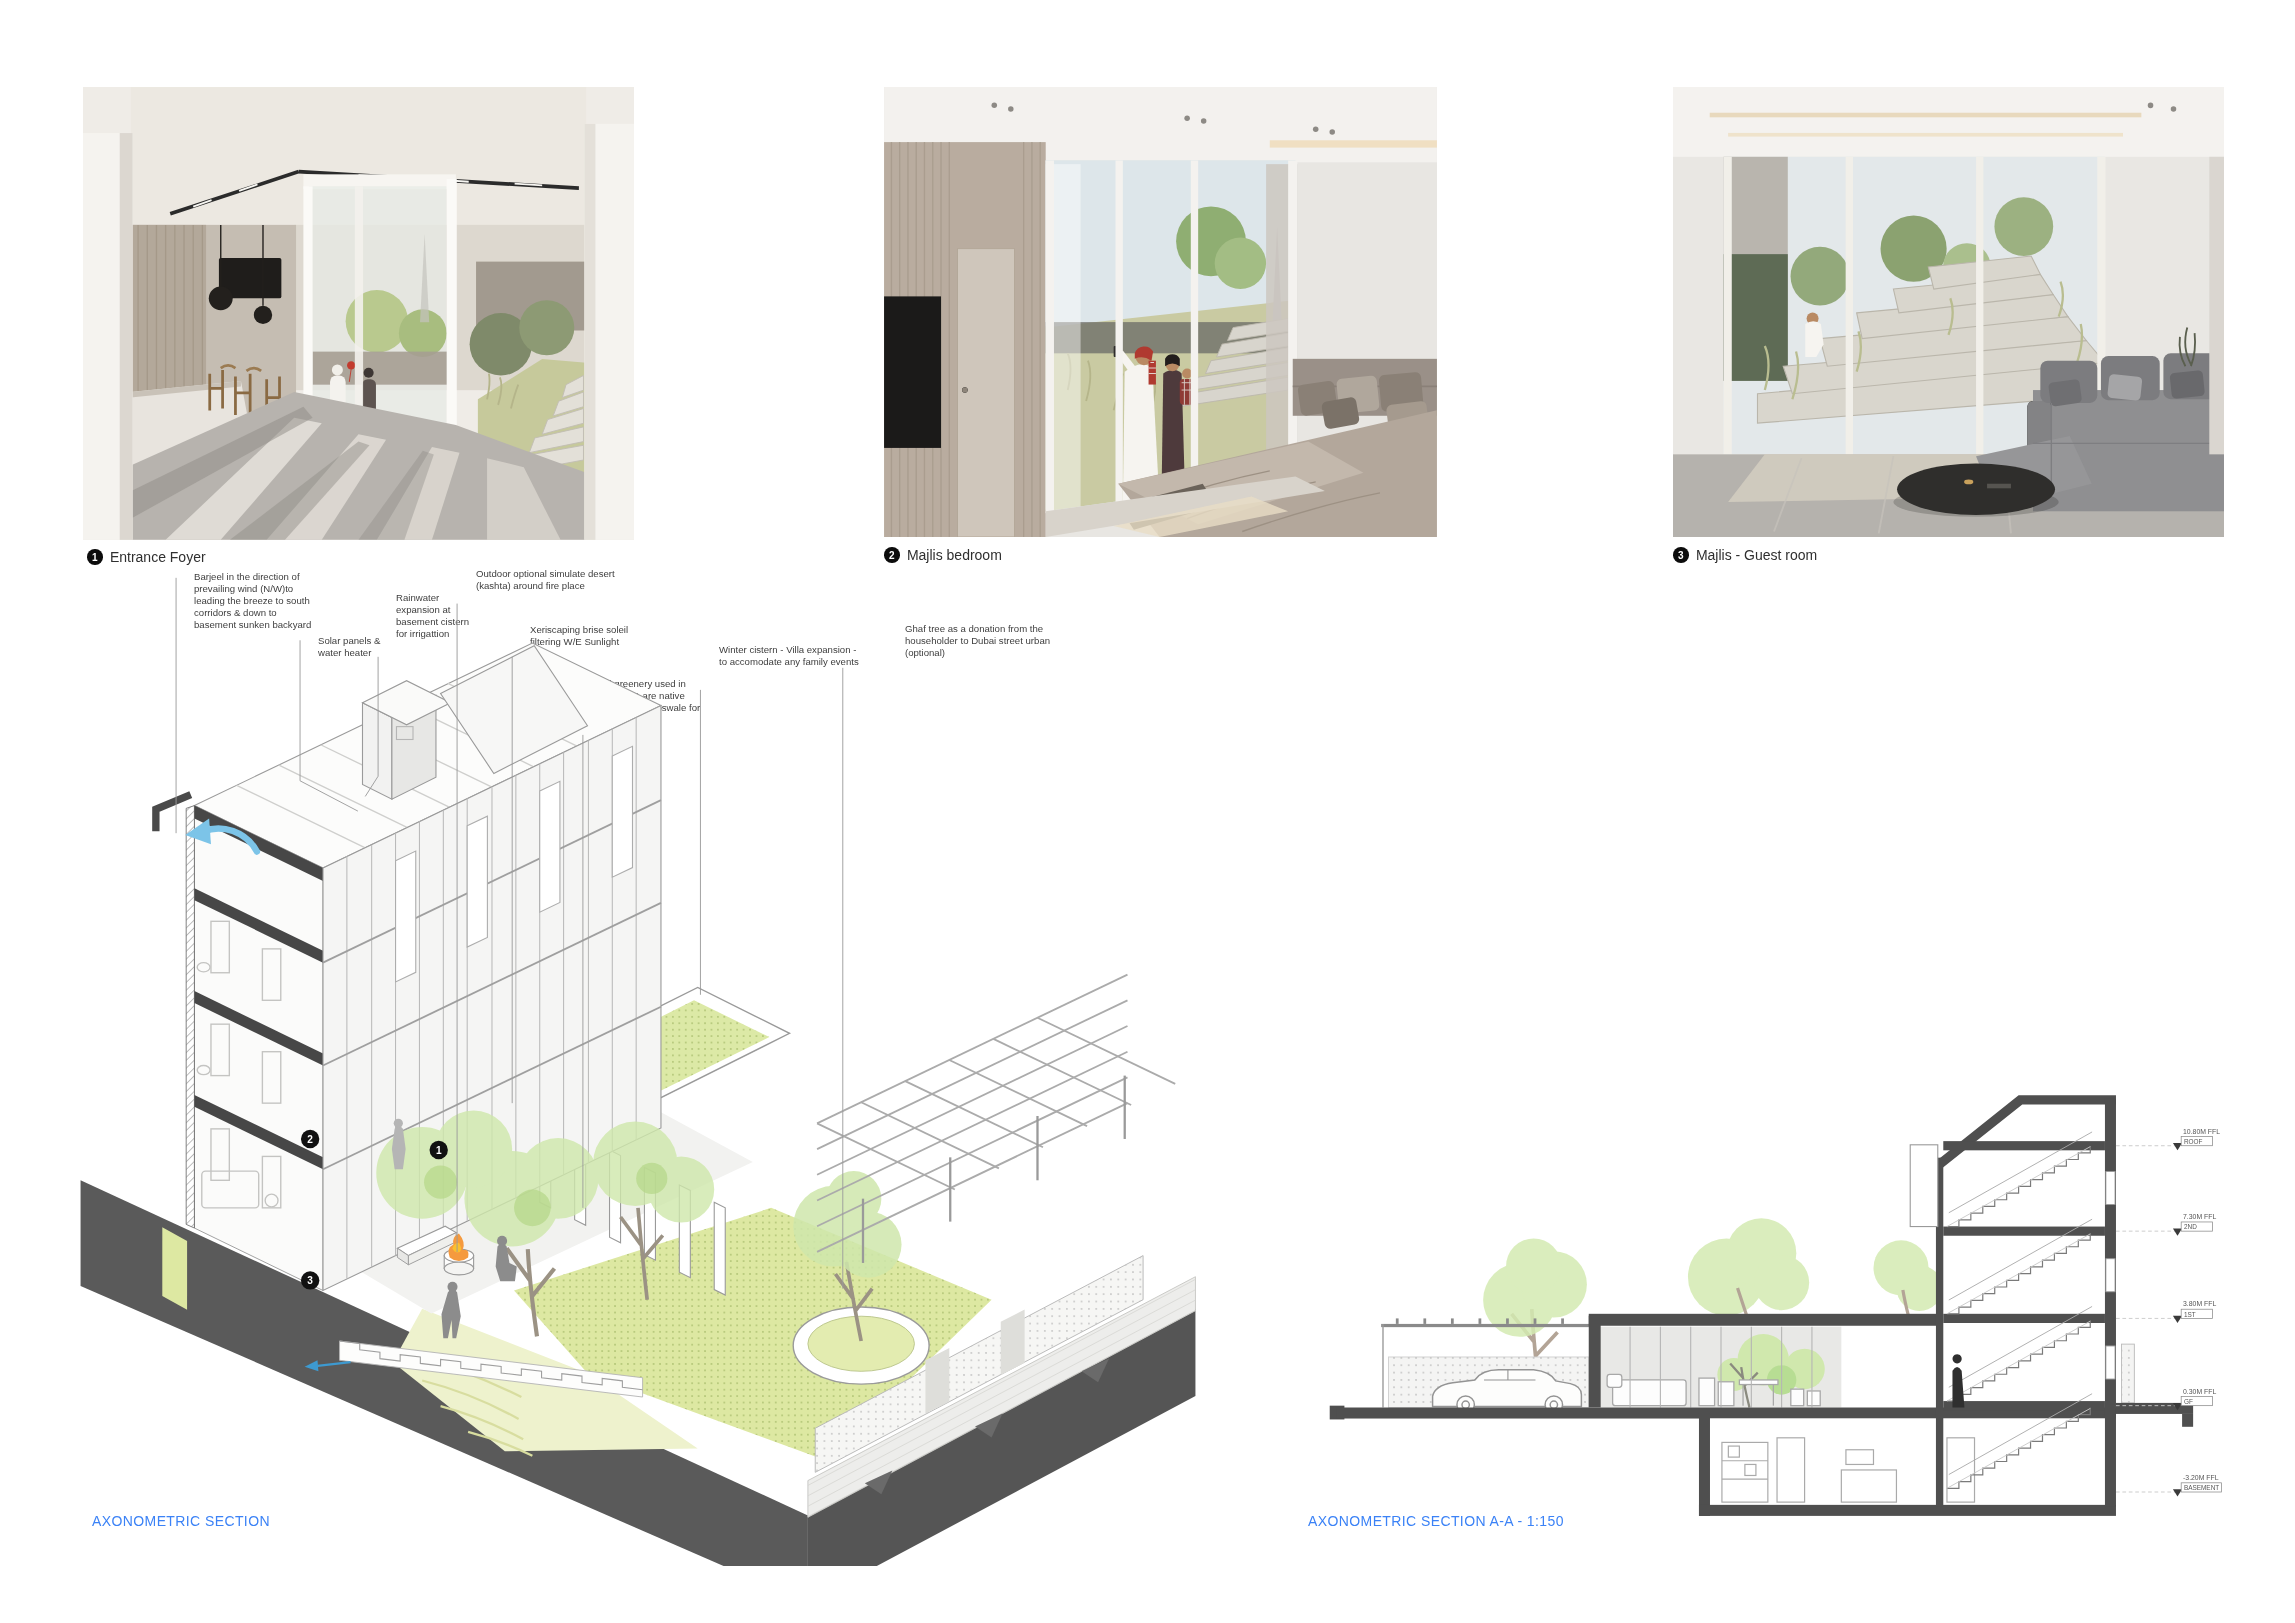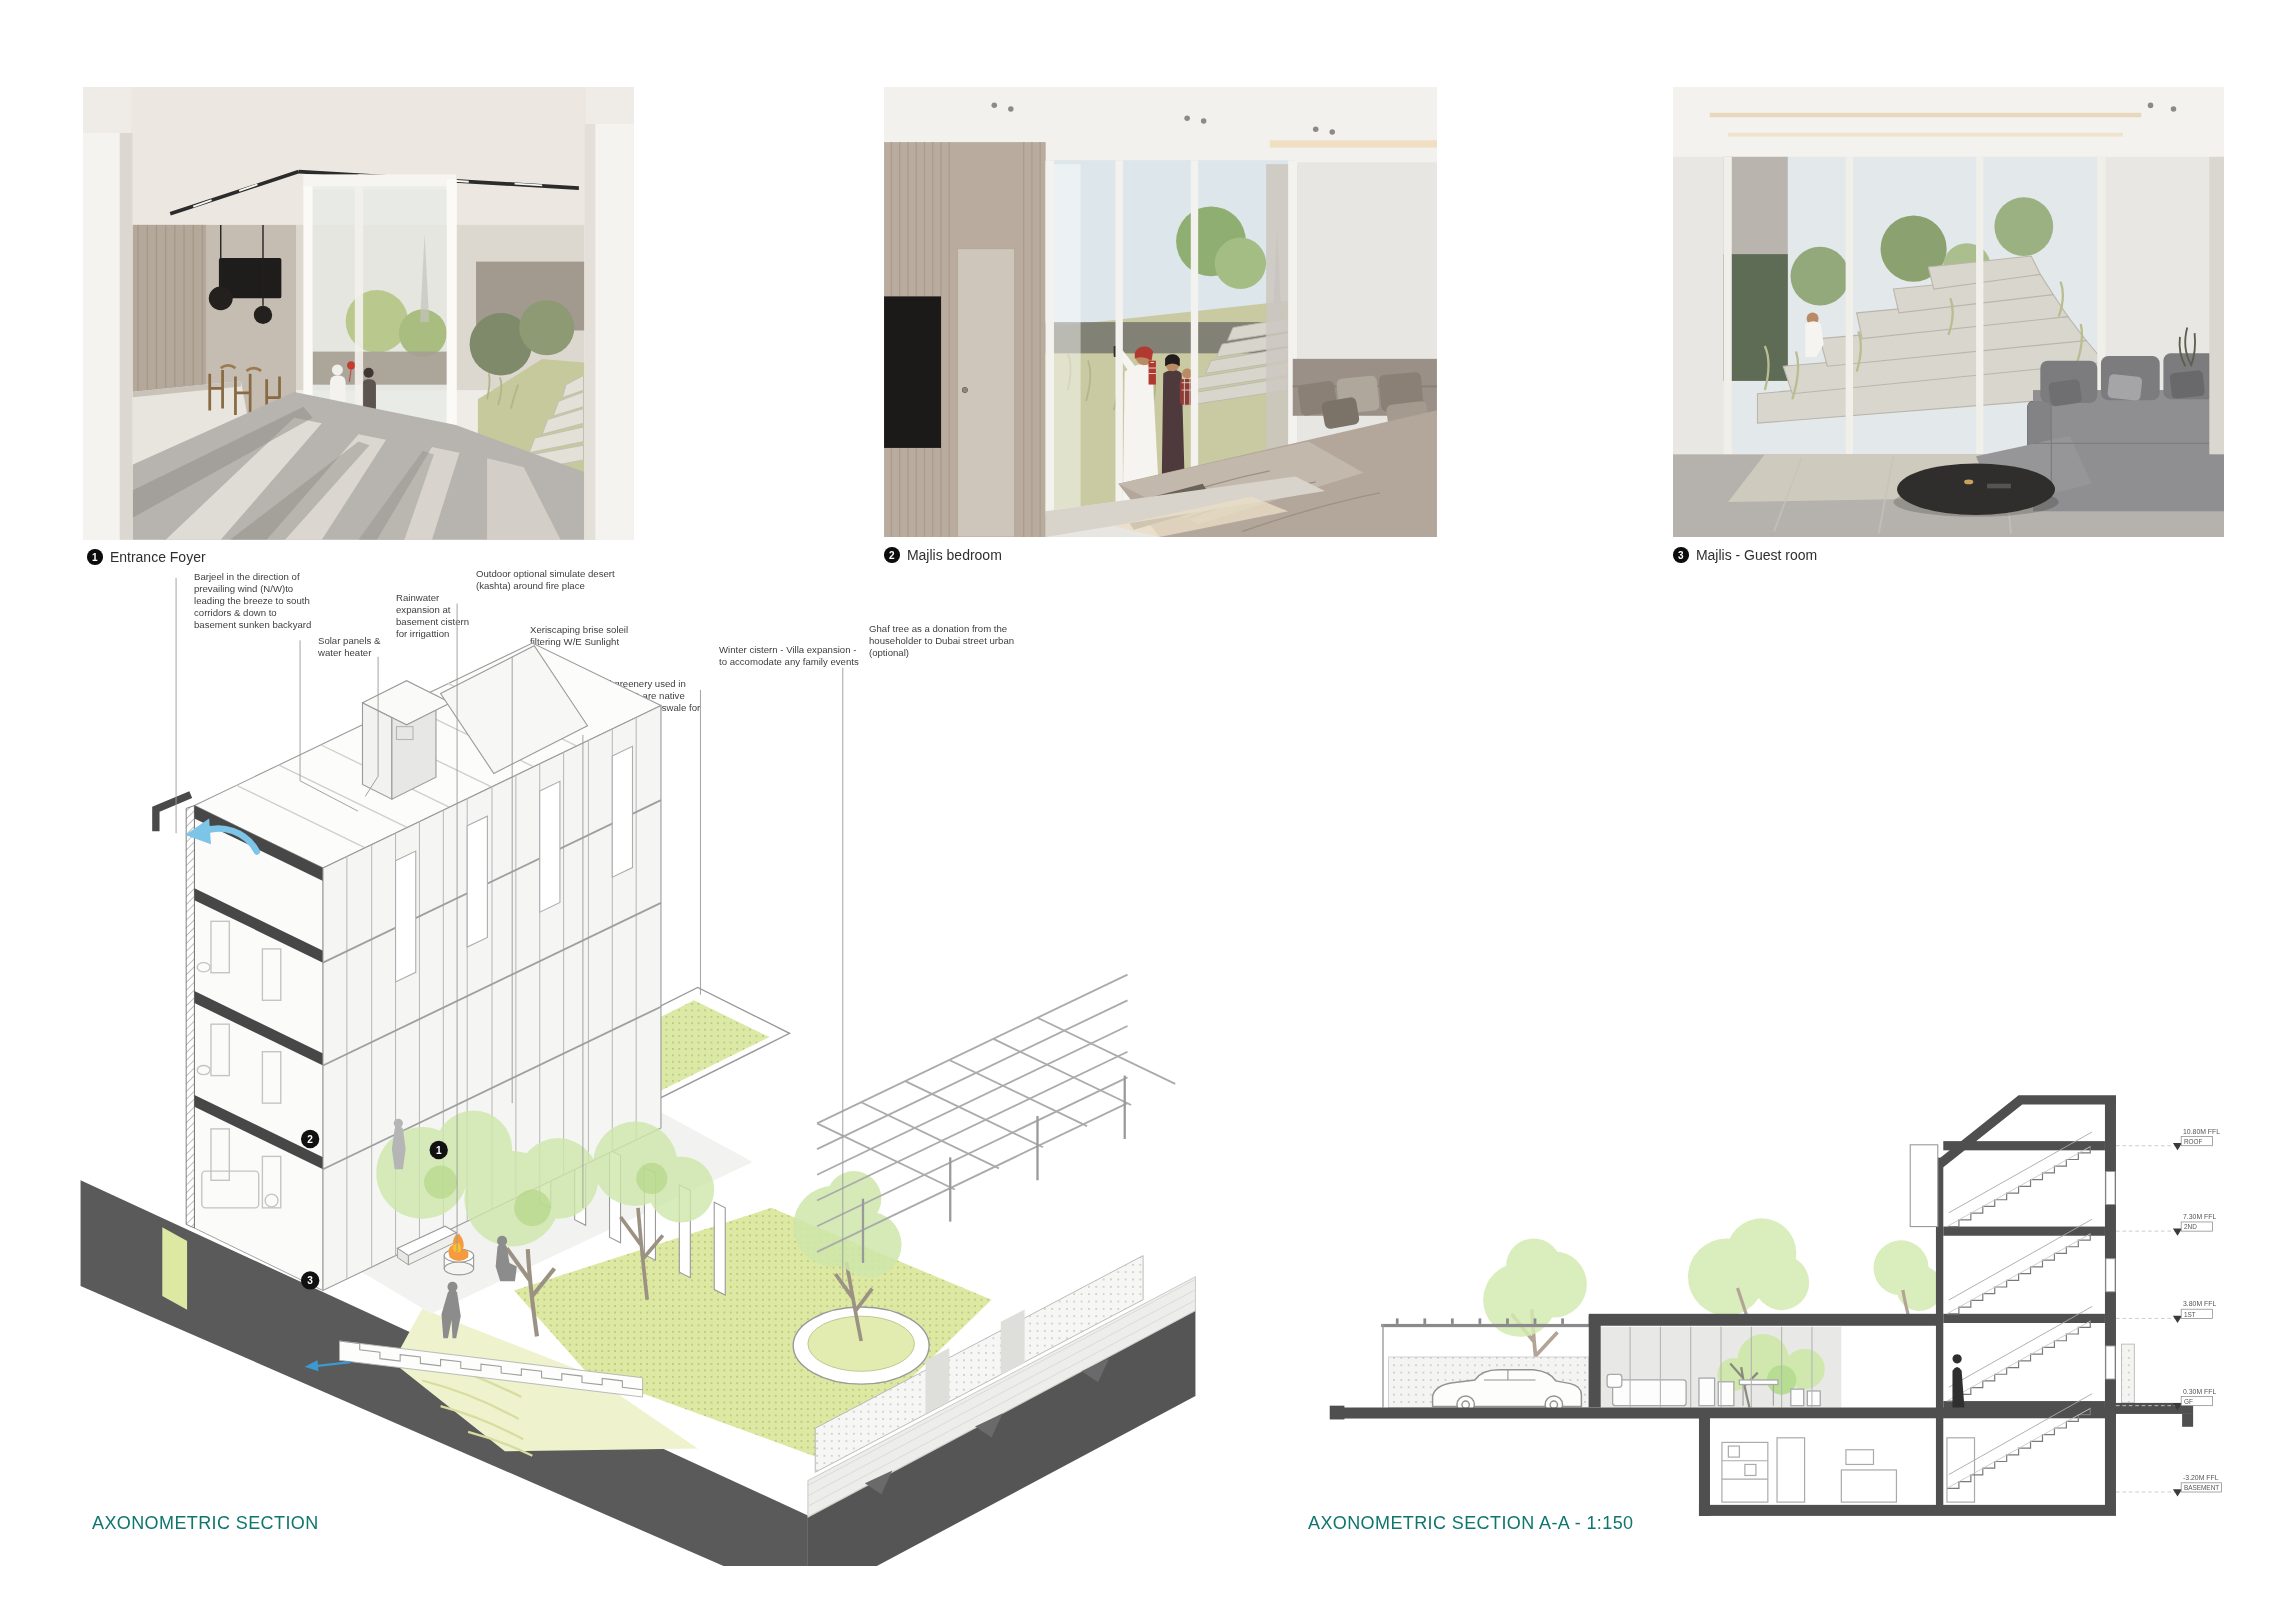--- a/index.html
+++ b/index.html
@@ -4,21 +4,21 @@
 <style>
   html,body{margin:0;padding:0;background:#ffffff;}
   #board{position:relative;width:2296px;height:1624px;background:#ffffff;overflow:hidden;
          font-family:"Liberation Sans",sans-serif;color:#3f3f3f;}
   .photo{position:absolute;overflow:hidden;background:#eceae6;}
   .caption{position:absolute;display:flex;align-items:center;gap:7.3px;}
   .badge{width:15.6px;height:15.6px;border-radius:50%;background:#0c0c0c;color:#fff;
          font-size:10px;font-weight:bold;display:flex;align-items:center;justify-content:center;}
   .caption-label{font-size:14px;color:#2f2f2f;}
   .anno{position:absolute;font-size:9.6px;line-height:1.24;color:#3e3e3e;margin-left:13px;}
-  .sec-title{position:absolute;font-size:18px;letter-spacing:0.4px;color:#0f766e;}
+  .sec-title{position:absolute;font-size:14px;letter-spacing:0.4px;color:#3b82f6;}
   svg{display:block;}
 </style>
 </head>
 <body>
 
 <div id="board">
 
   <div class="photo" style="left:83px;top:87px;width:551px;height:453px">
     <svg width="551" height="453" viewBox="0 0 600 493">
       <rect width="600" height="493" fill="#efece7"></rect>
@@ -279,21 +279,21 @@
     <div class="caption-label">Majlis - Guest room</div>
   </div>
 
   <div class="anno" style="left:181px;top:571px;width:119px">Barjeel in the direction of prevailing wind (N/W)to leading the breeze to south corridors &amp; down to basement sunken backyard</div>
   <div class="anno" style="left:305px;top:635px;width:84px">Solar panels &amp; water heater</div>
   <div class="anno" style="left:383px;top:592px;width:77px">Rainwater expansion at basement cistern for irrigattion</div>
   <div class="anno" style="left:463px;top:568px;width:158px">Outdoor optional simulate desert (kashta) around fire place</div>
   <div class="anno" style="left:517px;top:624px;width:114px">Xeriscaping brise soleil filtering W/E Sunlight</div>
   <div class="anno" style="left:588px;top:678px;width:103px">All greenery used in BARAHA are native plants and Bioswale for Xeriscaping</div>
   <div class="anno" style="left:706px;top:644px;width:141px">Winter cistern - Villa expansion - to accomodate any family events</div>
-  <div class="anno" style="left:856px;top:623px;width:162px">Ghaf tree as a donation from the householder to Dubai street urban (optional)</div>
+  <div class="anno" style="left:892px;top:623px;width:162px">Ghaf tree as a donation from the householder to Dubai street urban (optional)</div>
 
   <svg style="position:absolute;left:73px;top:565px" width="1130" height="1001" viewBox="0 0 1230 1090">
     <defs>
       <pattern id="hatchP" patternUnits="userSpaceOnUse" width="6" height="6" patternTransform="rotate(45)">
         <line x1="0" y1="0" x2="0" y2="6" stroke="#8a8a8a" stroke-width="1.2"></line>
       </pattern>
       <pattern id="dotsG" patternUnits="userSpaceOnUse" width="7" height="7">
         <circle cx="2" cy="2" r=".9" fill="#a9bd6d"></circle>
       </pattern>
       <pattern id="dotsW" patternUnits="userSpaceOnUse" width="8" height="8">

